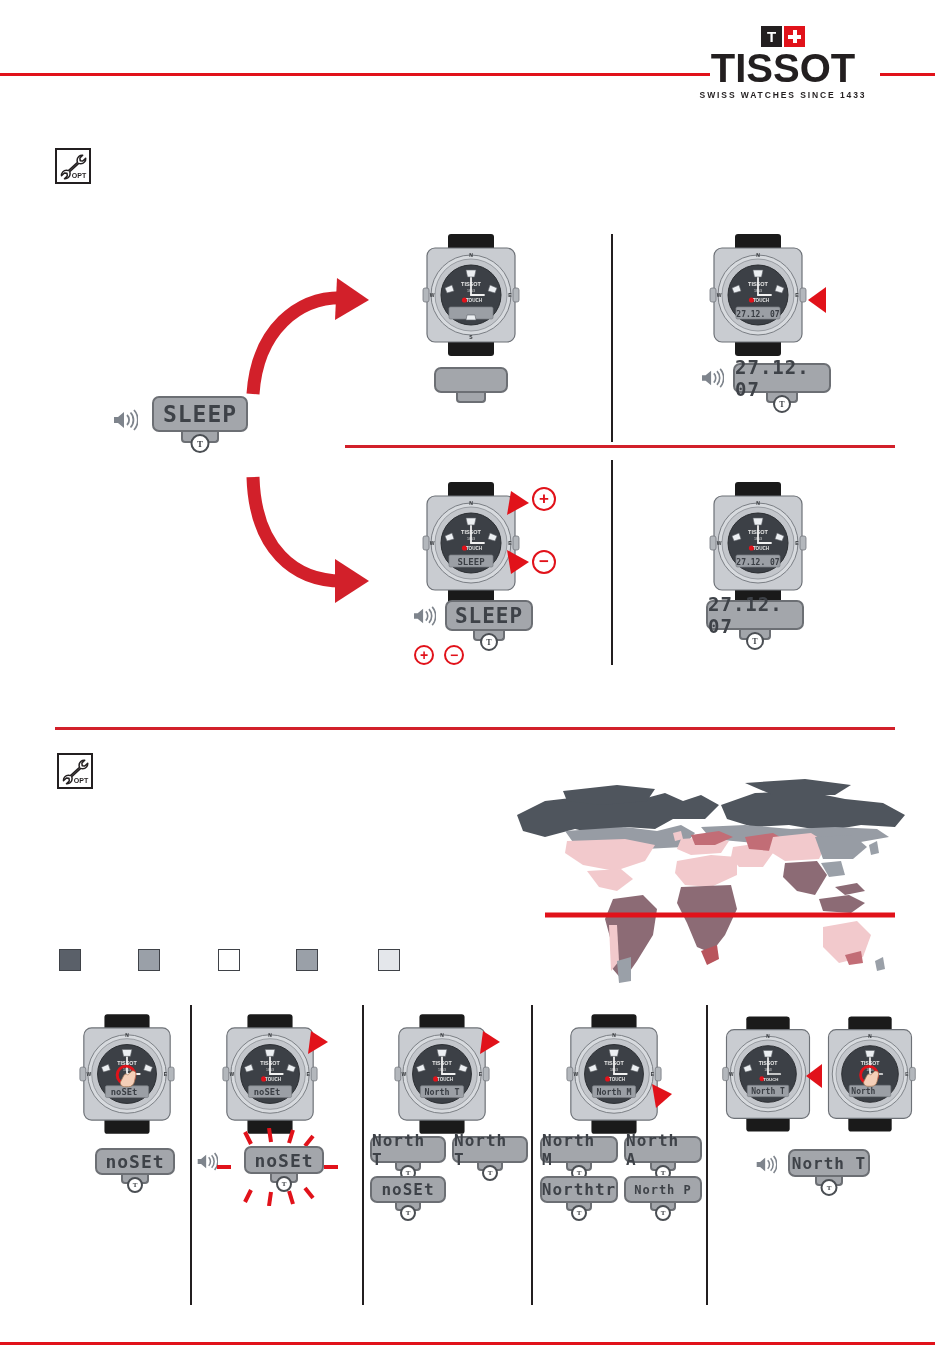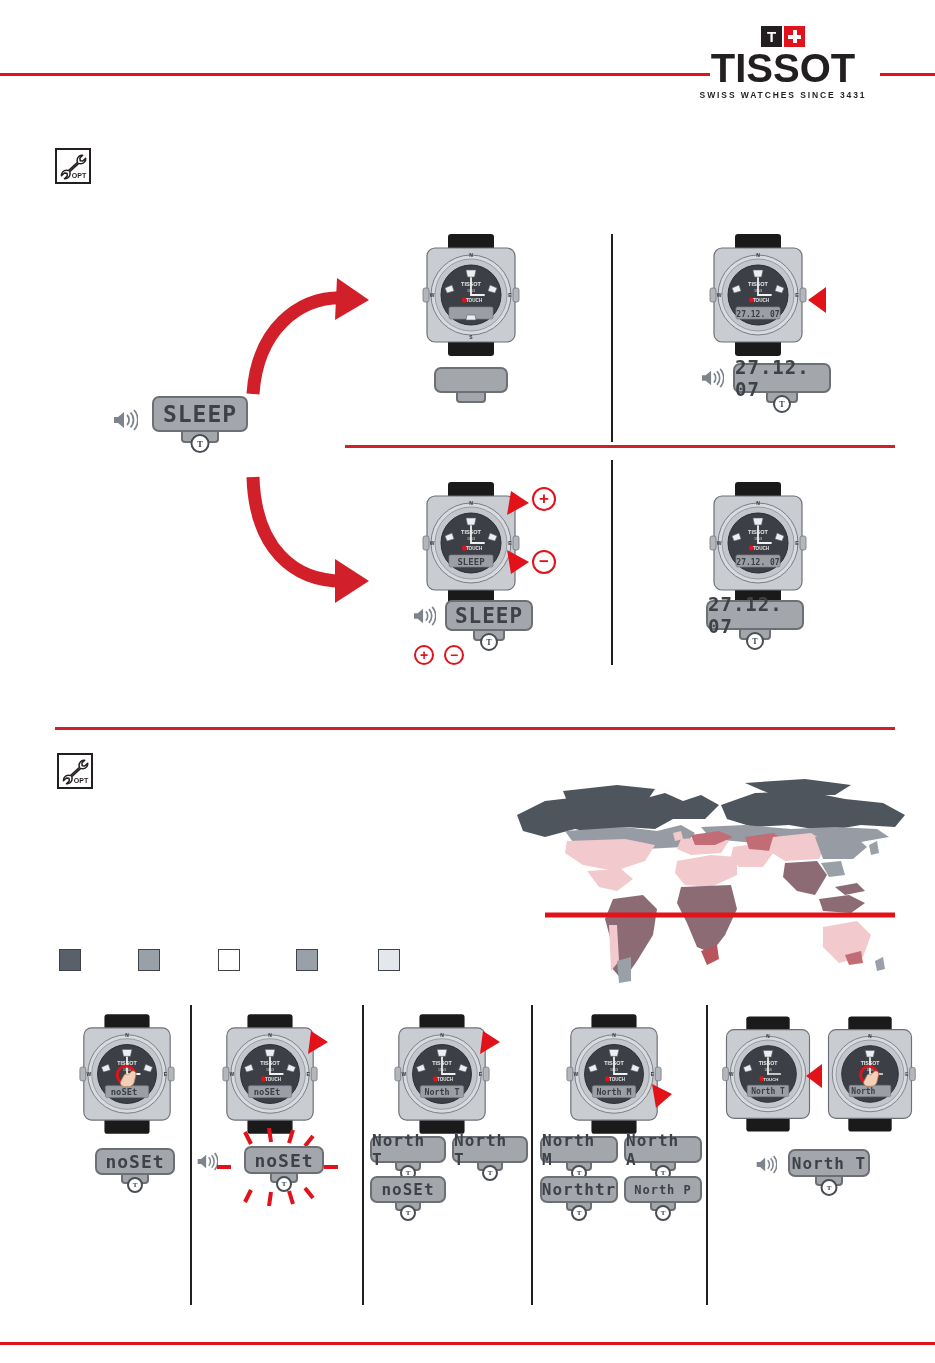--- a/index.html
+++ b/index.html
@@ -96,21 +96,21 @@
 
   <div class="hdr-rule left"></div>
   <div class="hdr-rule right"></div>
 
   <div class="logo">
     <div class="logo-mark">
       <div class="logo-sq blk">T</div>
       <div class="logo-sq red"></div>
     </div>
     <div class="logo-word">TISSOT</div>
-    <div class="logo-sub">SWISS WATCHES SINCE 3431</div>
+    <div class="logo-sub">SWISS WATCHES SINCE 1433</div>
   </div>
 
   <div class="opt" style="left:55px;top:148px;">
     <svg width="32" height="32" viewBox="0 0 32 32">
       <g>
         <path d="M22.5 4.2 c-3.0 -0.3 -5.6 2.0 -5.6 5.0 c0 0.7 0.15 1.4 0.4 2.0 L8.3 19.6 c-0.6 -0.25 -1.3 -0.4 -2.0 -0.4 c-3.0 0 -5.3 2.6 -5.0 5.6 l2.9 -2.8 l2.6 0.3 l0.3 2.6 l-2.8 2.9 c3.0 0.3 5.6 -2.0 5.6 -5.0 c0 -0.7 -0.15 -1.4 -0.4 -2.0 l9.0 -8.4 c0.6 0.25 1.3 0.4 2.0 0.4 c3.0 0 5.3 -2.6 5.0 -5.6 l-2.9 2.8 l-2.6 -0.3 l-0.3 -2.6 z" transform="translate(3.2,1.0) scale(1.0)" fill="none" stroke="#231f20" stroke-width="1.5" stroke-linejoin="round"></path>
       </g>
       <text x="22" y="28" font-family="Liberation Sans, sans-serif" font-size="7" font-weight="bold" fill="#231f20" text-anchor="middle">OPT</text>
     </svg>
   </div>

